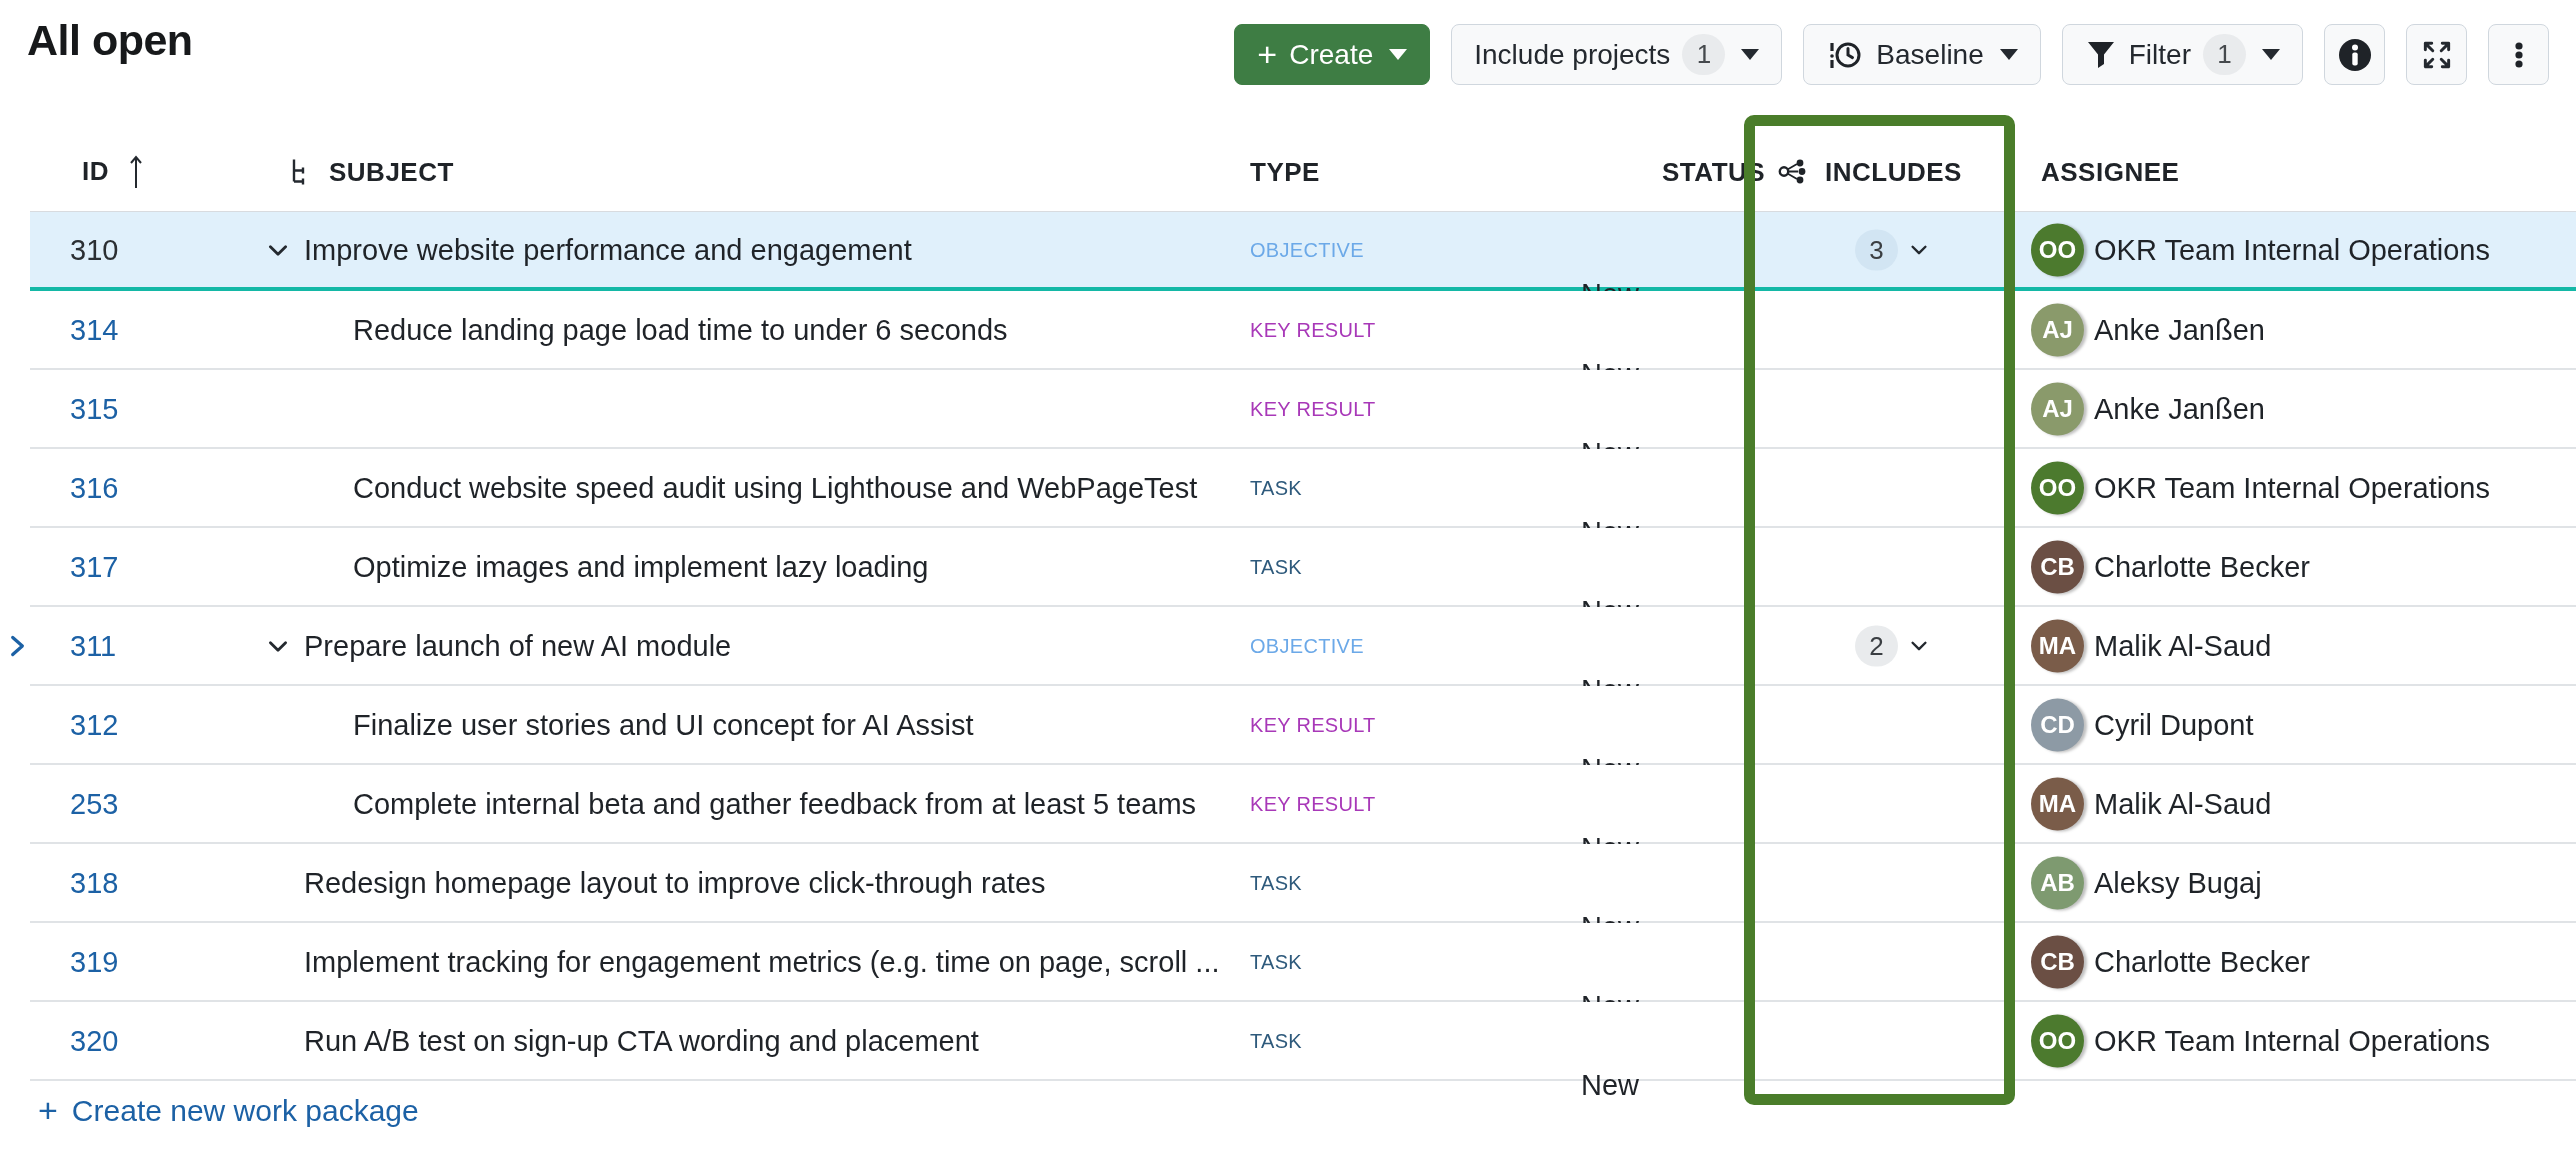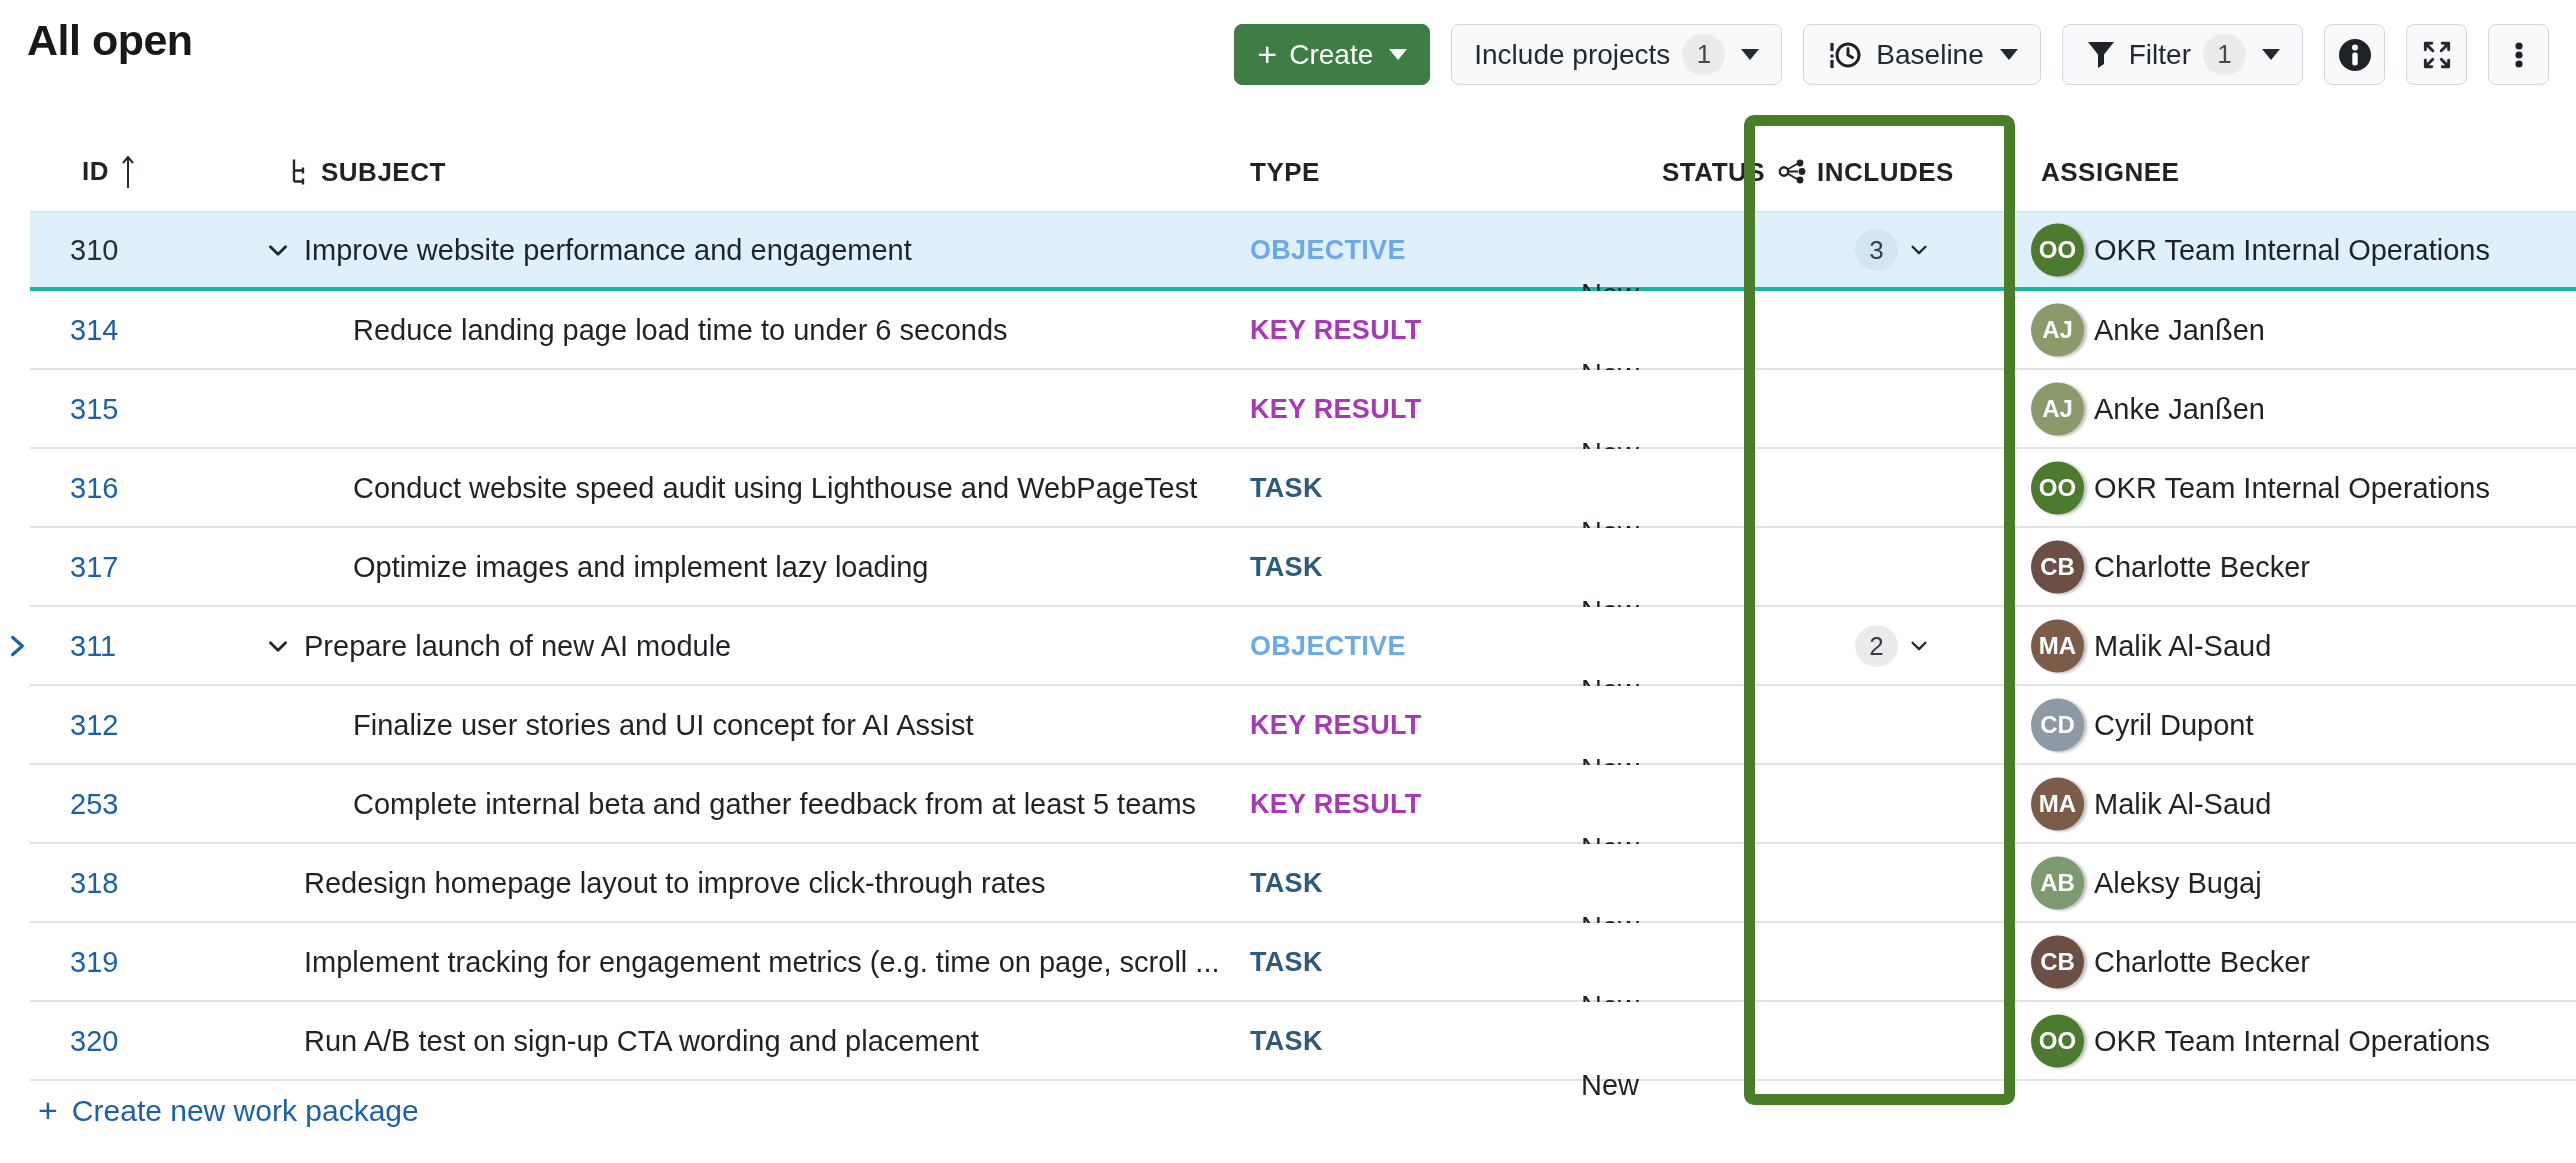--- a/index.html
+++ b/index.html
@@ -42,36 +42,36 @@
   .icon { display:inline-flex; align-items:center; justify-content:center; }
 
   
   .table { position:absolute; left:30px; top:132px; width:2546px; }
   .thead {
     position:relative; height:80px; border-bottom:1px solid #d8dbdf;
   }
   .th {
     position:absolute; top:50%; transform:translateY(-50%);
     font-size:26px; font-weight:700; color:#1f2328; letter-spacing:0.5px;
-    display:flex; align-items:center; gap:10px; white-space:nowrap;
+    display:flex; align-items:center; gap:18px; white-space:nowrap;
   }
   .row {
     position:relative; height:79px; border-bottom:2px solid #e0e3e6; background:#fff;
   }
   .row.selected { background:#e0f0fb; border-bottom:4px solid #14b8a6; height:79px; }
   .cell {
     position:absolute; top:50%; transform:translateY(-50%);
     font-size:29px; white-space:nowrap; color:#1f2328;
   }
   .cell.id { left:40px; color:#1c61a5; text-decoration:none; cursor:pointer; }
   .row.selected .cell.id { color:#2b2f33; }
   .expander { left:235px; cursor:pointer; display:flex; }
   .subject.lvl0 { left:274px; }
   .subject.lvl1 { left:323px; }
-  .cell.type { left:1220px; font-weight:700; font-size:27px; letter-spacing:0.3px;text-align:center; }
+  .cell.type { left:1220px; font-weight:400; font-size:20px; letter-spacing:0.3px;text-align:center; }
   .cell.status { left:1551px;margin-top:44px; }
   .cell.includes { left:1825px; display:flex; align-items:center; gap:10px; cursor:pointer; }
   .inc-pill {
     min-width:43px; height:41px; padding:0 12px; border-radius:22px;
     background:#e9ebed; display:flex; align-items:center; justify-content:center;
     font-size:26px; color:#3a3e42;
   }
   .row.selected .inc-pill { background:#d2e5f3; }
   .cell.assignee { left:2001px; display:flex; align-items:center; gap:10px; }
   .avatar {

